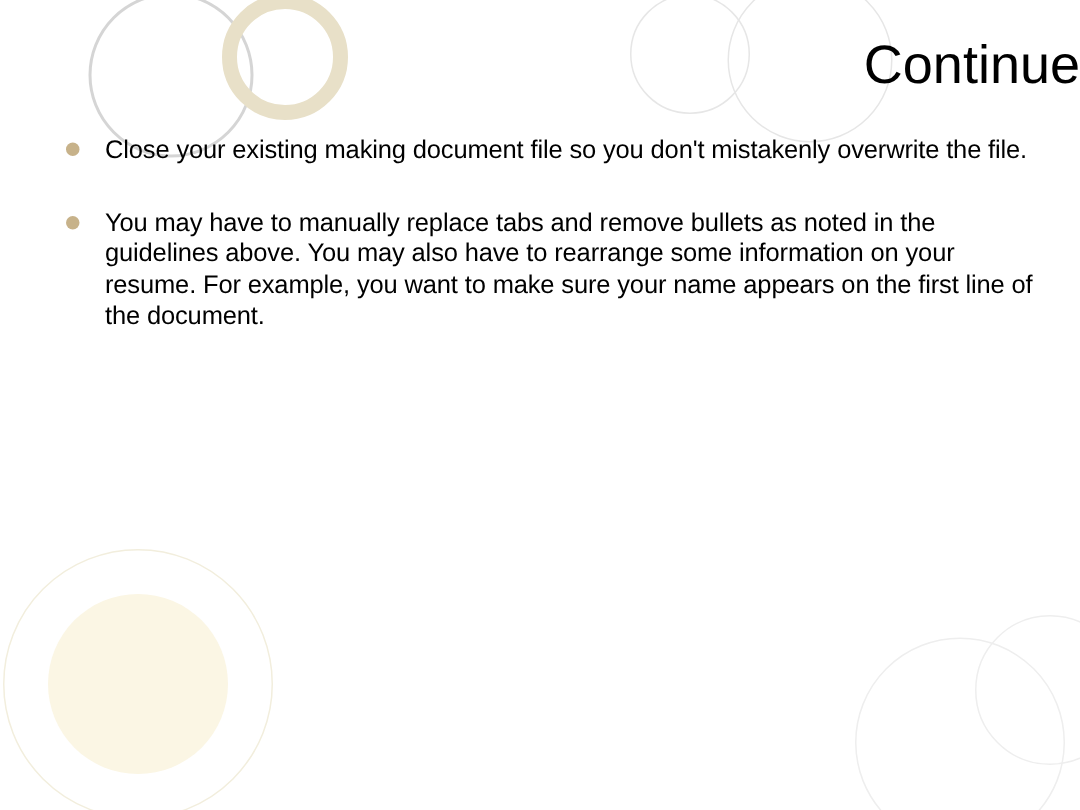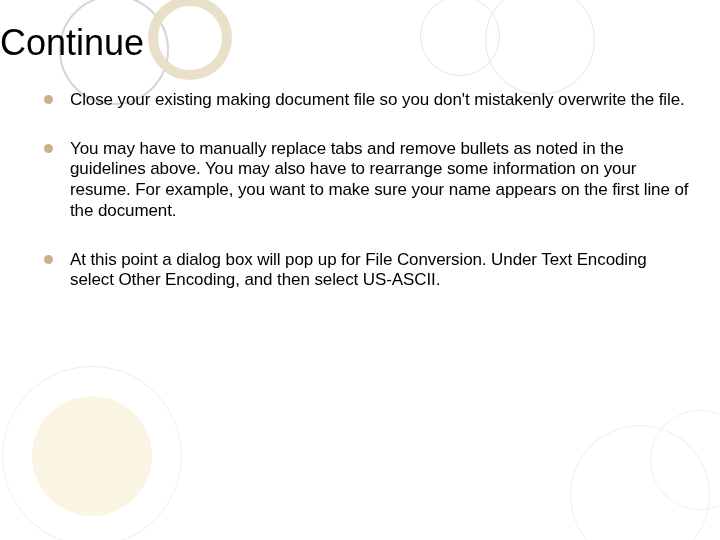--- a/index.html
+++ b/index.html
@@ -16,21 +16,21 @@
   .circle {
     position: absolute;
     border-radius: 50%;
     box-sizing: border-box;
   }
   .title {
     position: absolute;
     top: 22px;
     left: 0;
     width: 720px;
-    text-align: left;
+    text-align: right;
     font-size: 36px;
     font-weight: 400;
     color: #000;
   }
   .content {
     position: absolute;
     top: 90px;
     left: 44px;
     right: 30px;
   }
@@ -72,15 +72,14 @@
     <div class="circle" style="left: 570px; top: 425px; width: 140px; height: 140px; border: 1px solid rgb(238, 238, 238);"></div>
     <div class="circle" style="left: 650px; top: 410px; width: 100px; height: 100px; border: 1px solid rgb(238, 238, 238);"></div>
   </div>
 
 <div class="title">Continue</div>
 
 <div class="content">
   <ul class="bullets">
     <li>Close your existing making document file so you don't mistakenly overwrite the file.</li>
     <li>You may have to manually replace tabs and remove bullets as noted in the guidelines above.  You may also have to rearrange some information on your resume.  For example, you want to make sure your name appears on the first line of the document.</li>
-    <li>At this point a dialog box will pop up for File Conversion.  Under Text Encoding select Other Encoding, and then select US-ASCII.</li>
   </ul>
 </div>
 
 </body></html>

